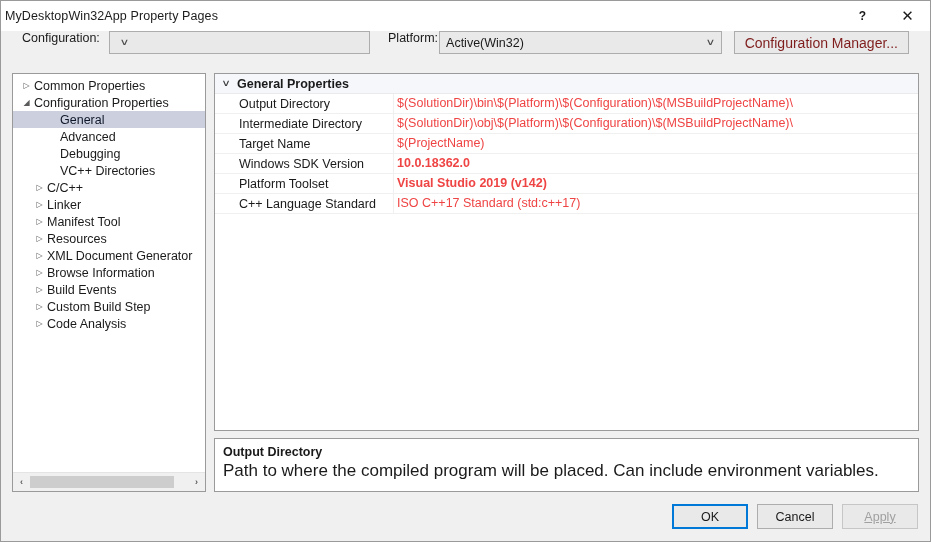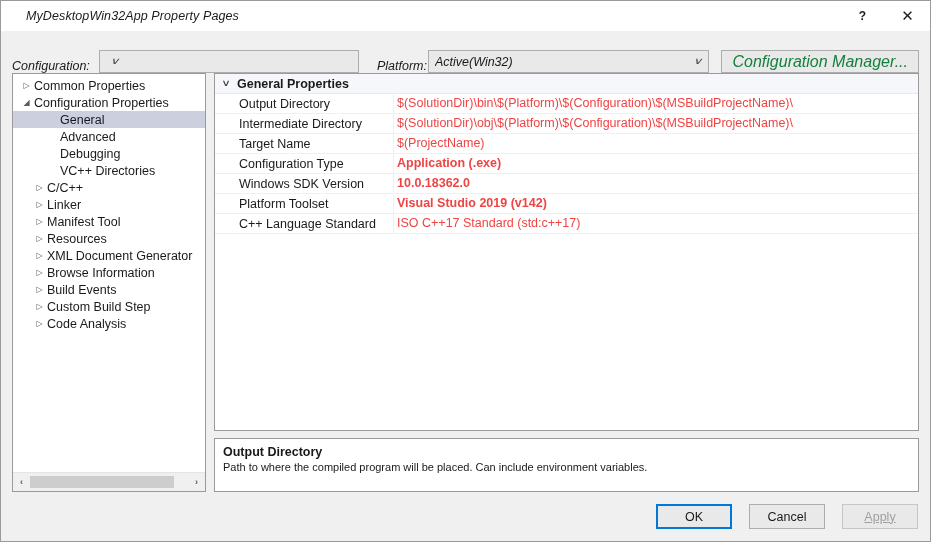--- a/index.html
+++ b/index.html
@@ -31,25 +31,24 @@
   
   .titlebar {
     height: 30px;
     background: #ffffff;
     display: flex;
     align-items: center;
     flex: 0 0 auto;
     position: relative;
   }
   .title-text {
-    padding-left: 25px;
+    padding-left: 4px;
     font-size: 12.5px;
     color: #1c1c1c;
     letter-spacing: .1px;
-    font-style: italic;
   }
   .title-buttons {
     margin-left: auto;
     display: flex;
     height: 30px;
   }
   .title-btn {
     width: 45px;
     height: 30px;
     display: flex;
@@ -60,25 +59,24 @@
     cursor: default;
   }
   .title-btn.help { font-weight: bold; font-size: 12px; }
   .title-btn.close { font-size: 15px; font-weight: 300; }
 
   
   .configbar {
     height: 42px;
     flex: 0 0 auto;
     display: flex;
-    align-items: flex-end;
-    padding: 0 11px;
+    align-items: flex-start;
+    padding: 0 21px;
     box-sizing: border-box;
     background: #f0f0f0;
-    font-style: italic;
   }
   .lbl {
     font-size: 12.5px;
     color: #1a1a1a;
     white-space: nowrap;
   }
   .combo {
     height: 23px;
     box-sizing: border-box;
     border: 1px solid #adadad;
@@ -104,22 +102,22 @@
   #platform-combo { width: 290px; margin-left: 1px; }
   .platform-label { margin-left: 18px; }
   .cfgmgr-btn {
     margin-left: 12px;
     height: 23px;
     box-sizing: border-box;
     padding: 0 10px;
     border: 1px solid #adadad;
     background: #e9e9e9;
     font-family: "Liberation Sans", sans-serif;
-    font-size: 16px;
-    color: #15803d;
+    font-size: 14px;
+    color: #7f1d1d;
     display: flex;
     align-items: center;
     cursor: default;
     white-space: nowrap;
   }
 
   
   .body {
     flex: 1 1 auto;
     display: flex;
@@ -277,35 +275,34 @@
     background: #ffffff;
     padding: 6px 8px 0 8px;
   }
   .desc-title {
     font-size: 12.5px;
     font-weight: bold;
     color: #1a1a1a;
     margin-bottom: 2px;
   }
   .desc-text {
-    font-size: 11px;
+    font-size: 17px;
     color: #1a1a1a;
   }
 
   
   .footer {
     flex: 0 0 auto;
     height: 49px;
     display: flex;
     align-items: center;
     justify-content: flex-end;
     padding-right: 12px;
     box-sizing: border-box;
     background: #f0f0f0;
-    gap: 8px;
   }
   .btn {
     height: 25px;
     width: 76px;
     box-sizing: border-box;
     border: 1px solid #adadad;
     background: #e9e9e9;
     font-family: "Liberation Sans", sans-serif;
     font-size: 12.5px;
     color: #1a1a1a;
@@ -436,24 +433,20 @@
             </div>
             <div class="prop-row">
               <div class="prop-name">Intermediate Directory</div>
               <div class="prop-value">$(SolutionDir)\obj\$(Platform)\$(Configuration)\$(MSBuildProjectName)\</div>
             </div>
             <div class="prop-row">
               <div class="prop-name">Target Name</div>
               <div class="prop-value">$(ProjectName)</div>
             </div>
             <div class="prop-row">
-              <div class="prop-name">Configuration Type</div>
-              <div class="prop-value bold">Application (.exe)</div>
-            </div>
-            <div class="prop-row">
               <div class="prop-name">Windows SDK Version</div>
               <div class="prop-value bold">10.0.18362.0</div>
             </div>
             <div class="prop-row">
               <div class="prop-name">Platform Toolset</div>
               <div class="prop-value bold">Visual Studio 2019 (v142)</div>
             </div>
             <div class="prop-row">
               <div class="prop-name">C++ Language Standard</div>
               <div class="prop-value">ISO C++17 Standard (std:c++17)</div>

